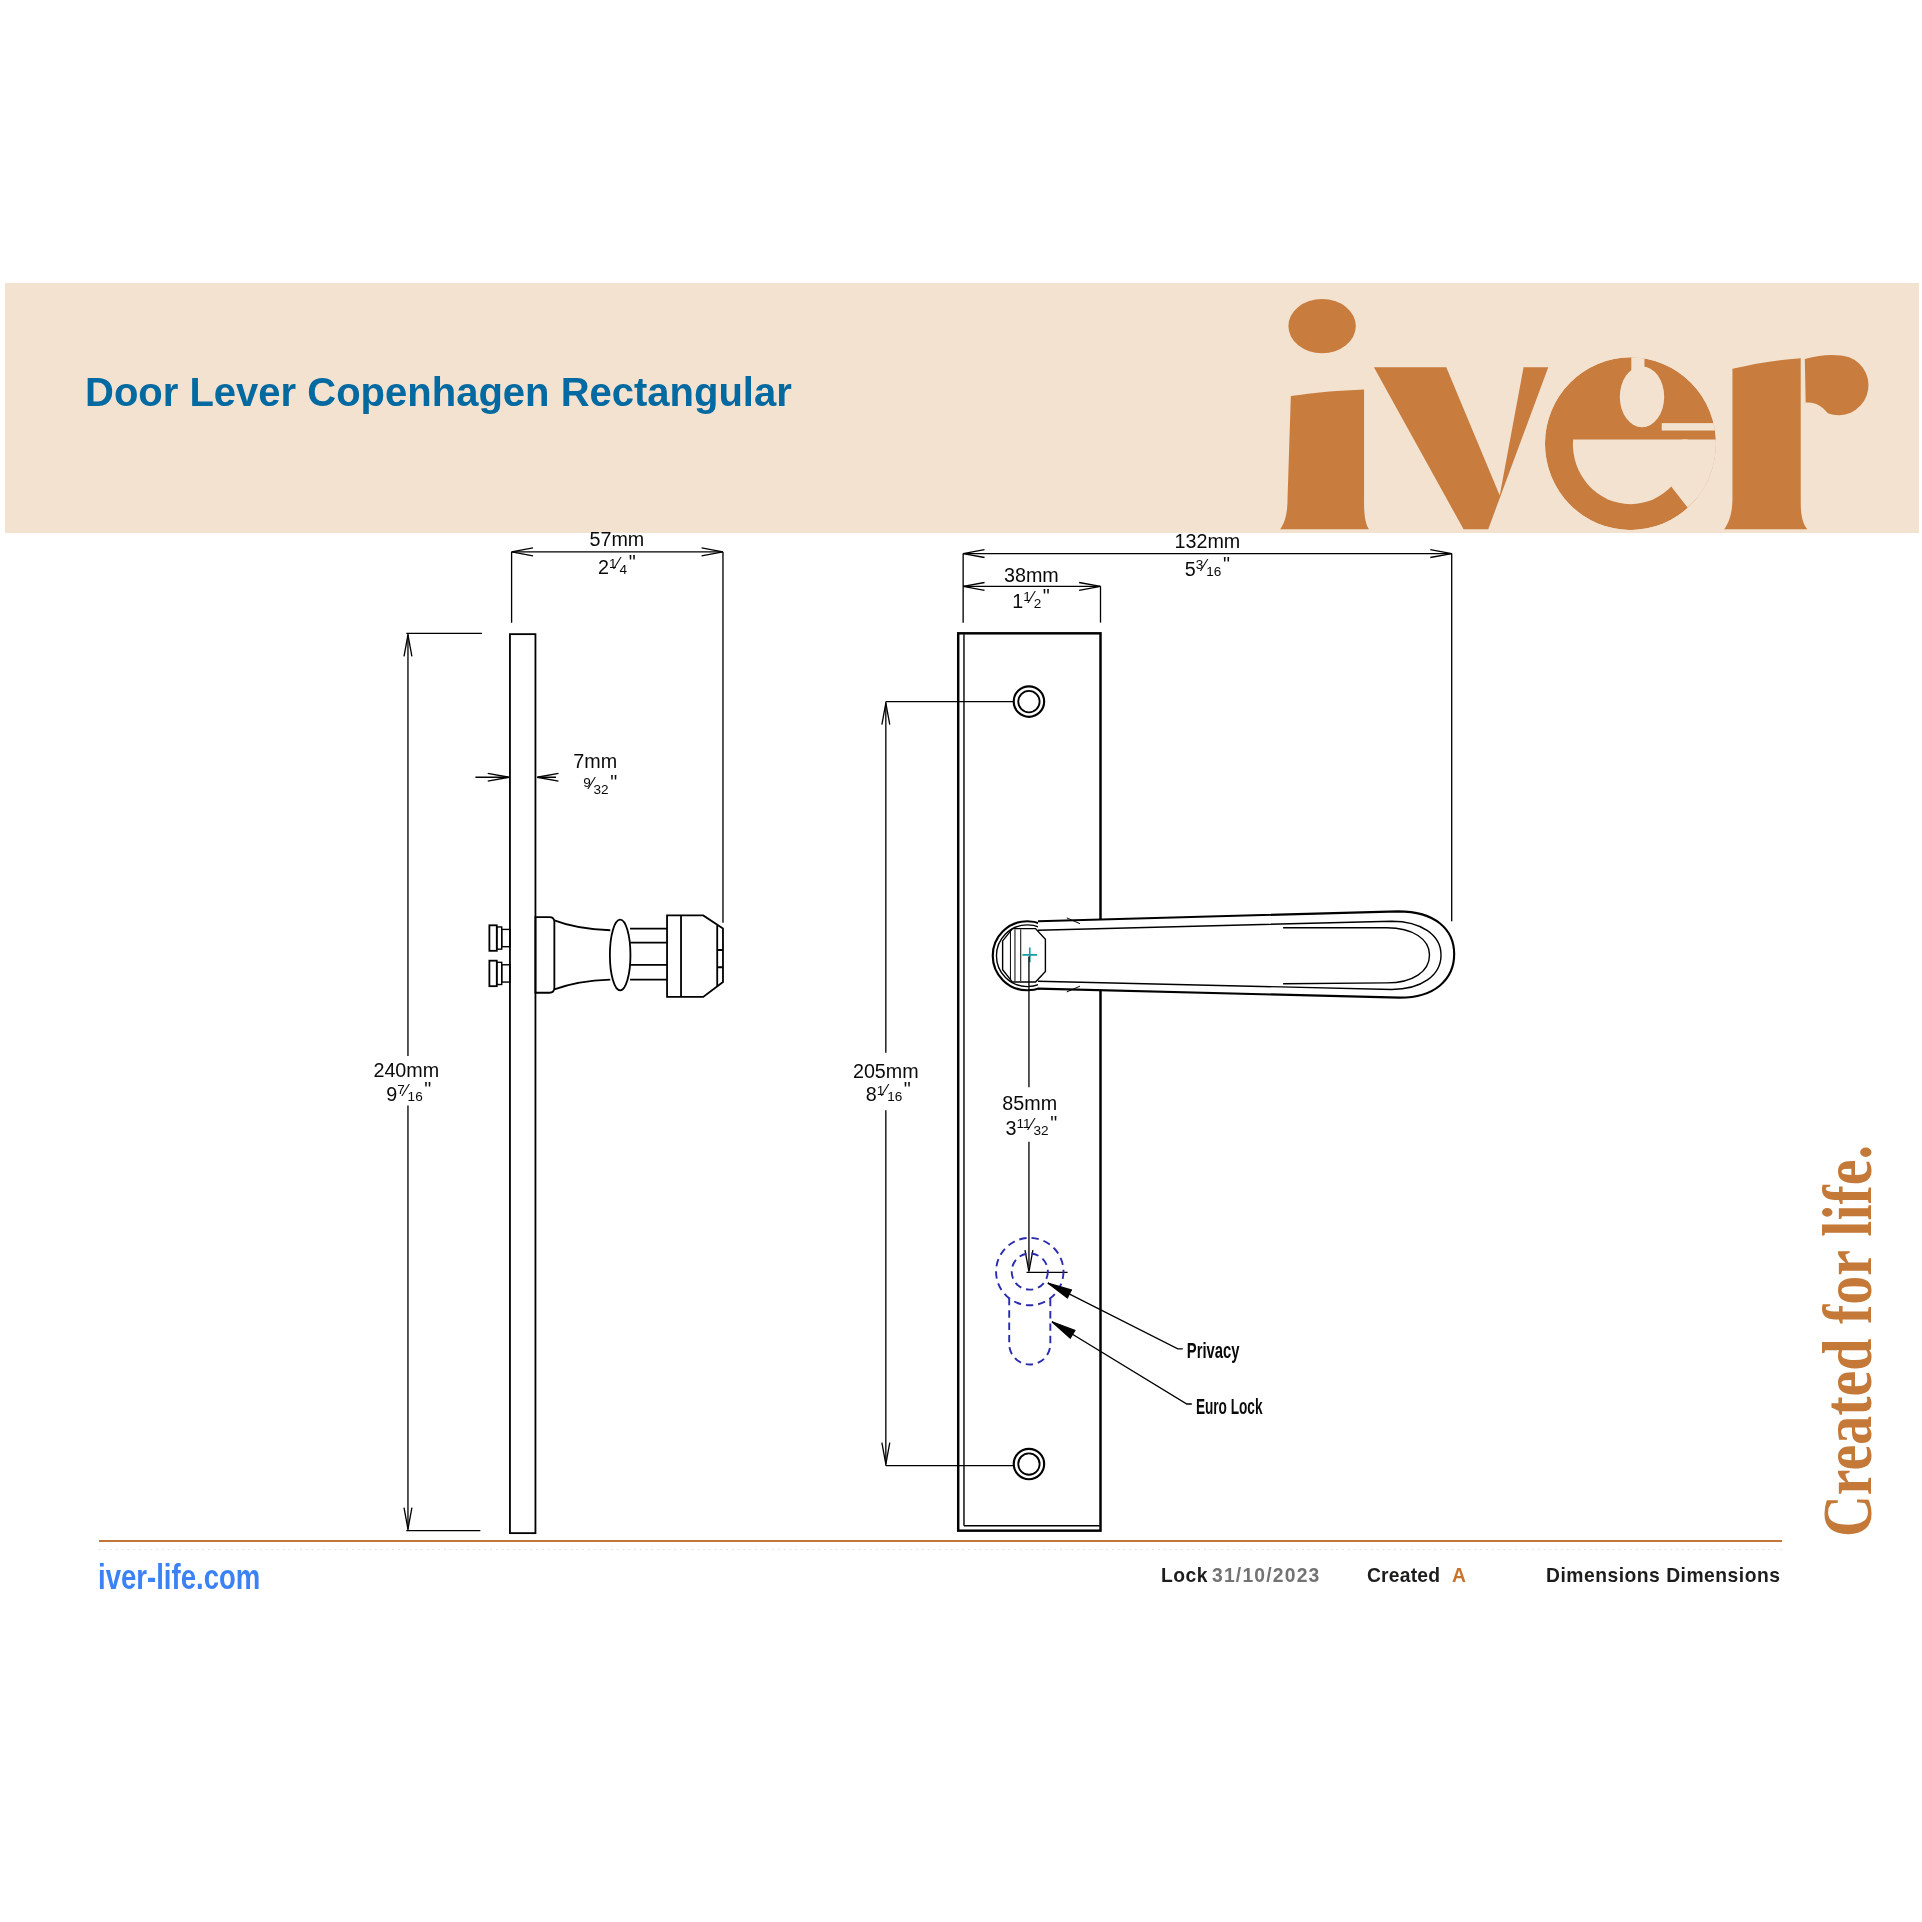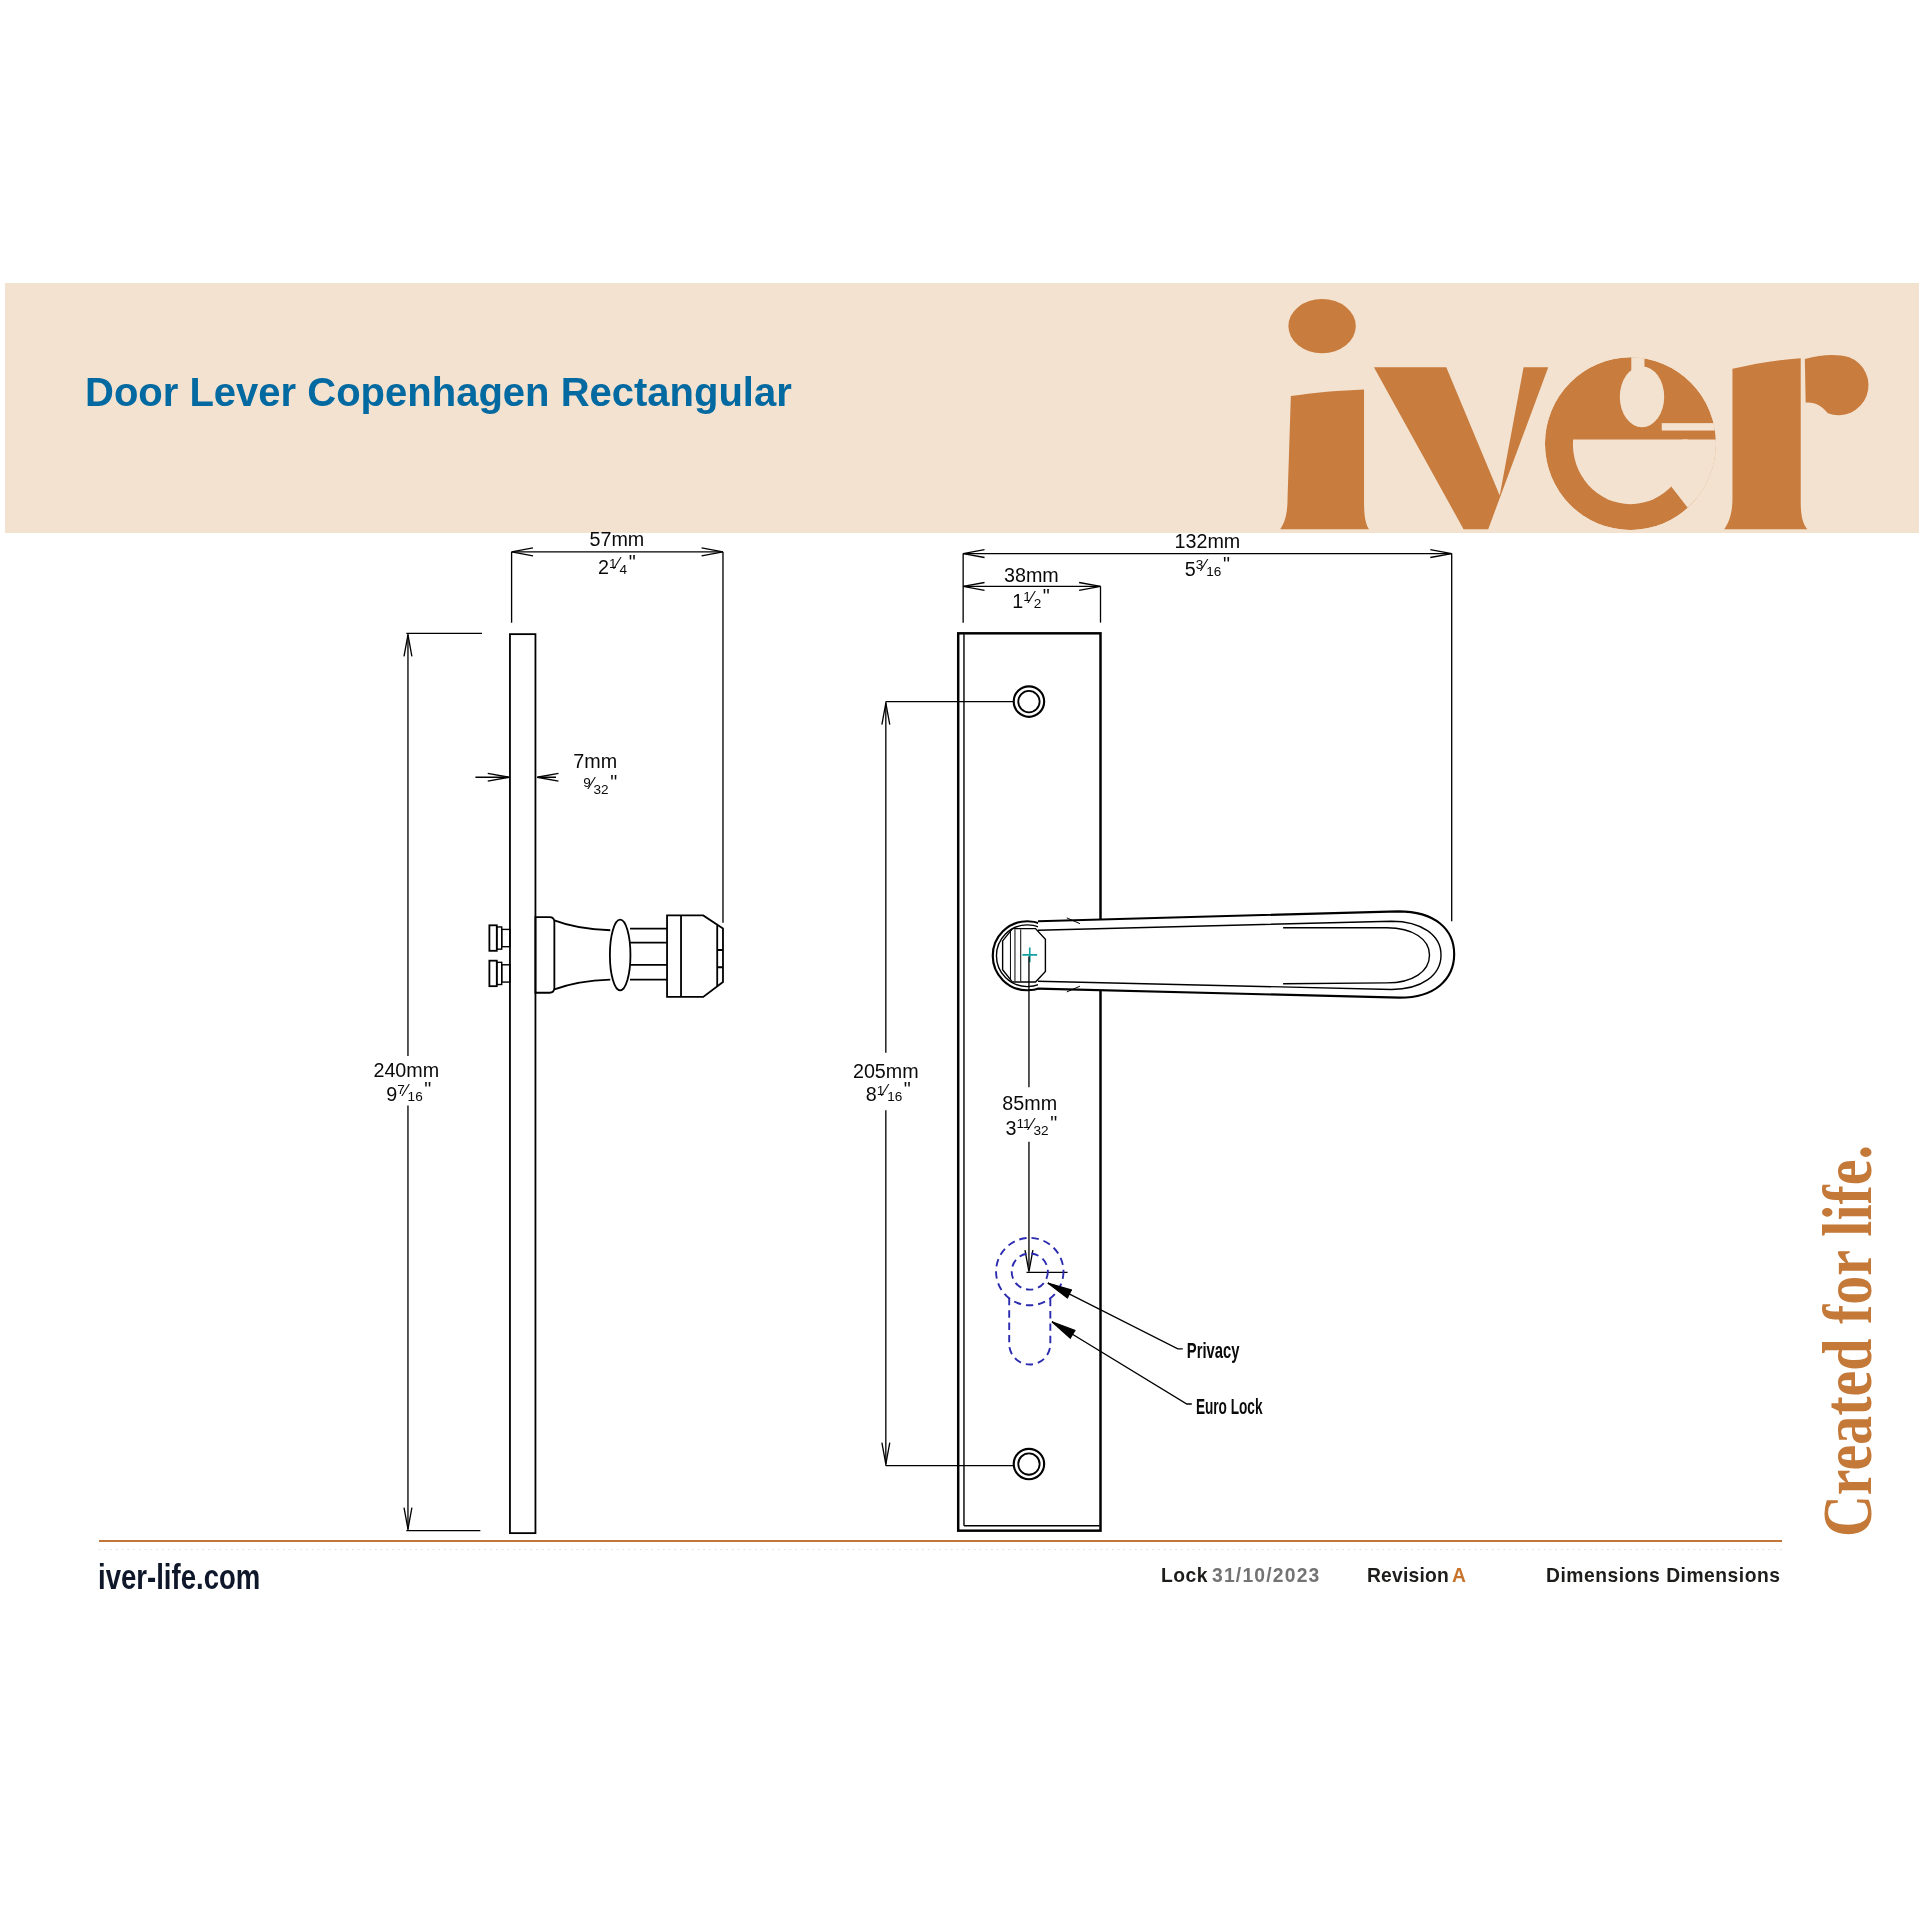--- a/index.html
+++ b/index.html
@@ -1,33 +1,33 @@
 <!DOCTYPE html>
 <html style="font-size:13px"><head>
 <meta charset="utf-8">
 <style>
 html,body{margin:0;padding:0;width:1923px;height:1923px;background:#ffffff;overflow:hidden;}
 body{font-family:"Liberation Sans",sans-serif;position:relative;}
 .band{position:absolute;left:5px;top:283px;width:1914px;height:250px;background:#f3e2d0;}
 .title{position:absolute;left:85px;top:370px;font-size:40px;font-weight:bold;color:#0369a1;letter-spacing:0px;}
 .cfl{position:absolute;left:1848px;top:1341px;transform:translate(-50%,-50%) rotate(-90deg) scaleX(0.84);font-family:"Liberation Serif",serif;font-size:69px;font-weight:bold;color:#c47938;white-space:nowrap;}
 .rule{position:absolute;left:99px;top:1540px;width:1683px;height:2.1px;background:#c3763a;}
-.weblink{position:absolute;left:98px;top:1557px;font-size:35px;font-weight:bold;color:#0f172a;}
+.weblink{position:absolute;left:98px;top:1557px;font-size:35px;font-weight:bold;color:#3b82f6;}
 .foot{position:absolute;top:1565px;font-size:19.3px;font-weight:bold;color:#1d1d1b;white-space:nowrap;}
 </style>
 </head>
 <body>
 <div class="band"></div>
 <div class="title">Door Lever Copenhagen Rectangular</div>
 <div class="cfl">Created for life.</div>
 <div class="rule"></div>
 <div class="weblink"><span style="display:inline-block;transform:scaleX(0.787);transform-origin:0 0;">iver-life.com</span></div>
 <div class="foot" style="left:1161px"><span style="letter-spacing:0.5px">Lock</span></div>
 <div class="foot" style="left:1212px;color:#737373"><span style="letter-spacing:1.2px">31/10/2023</span></div>
-<div class="foot" style="left:1367px"><span style="letter-spacing:0.2px">Revision</span></div>
+<div class="foot" style="left:1367px"><span style="letter-spacing:0.2px">Created</span></div>
 <div class="foot" style="left:1452px;color:#c8732c"><span>A</span></div>
 <div class="foot" style="left:1546px"><span style="letter-spacing:0.5px">Dimensions Dimensions</span></div>
 <svg width="625" height="255" viewBox="0 0 760 310" style="position:absolute;left:1267px;top:280px">
 <defs>
       <clipPath id="ec">
         <ellipse cx="442" cy="199" rx="104" ry="105"></ellipse>
       </clipPath>
     </defs>
 <g fill="#c87c3e">
 <ellipse cx="67" cy="56" rx="41" ry="33"></ellipse>

